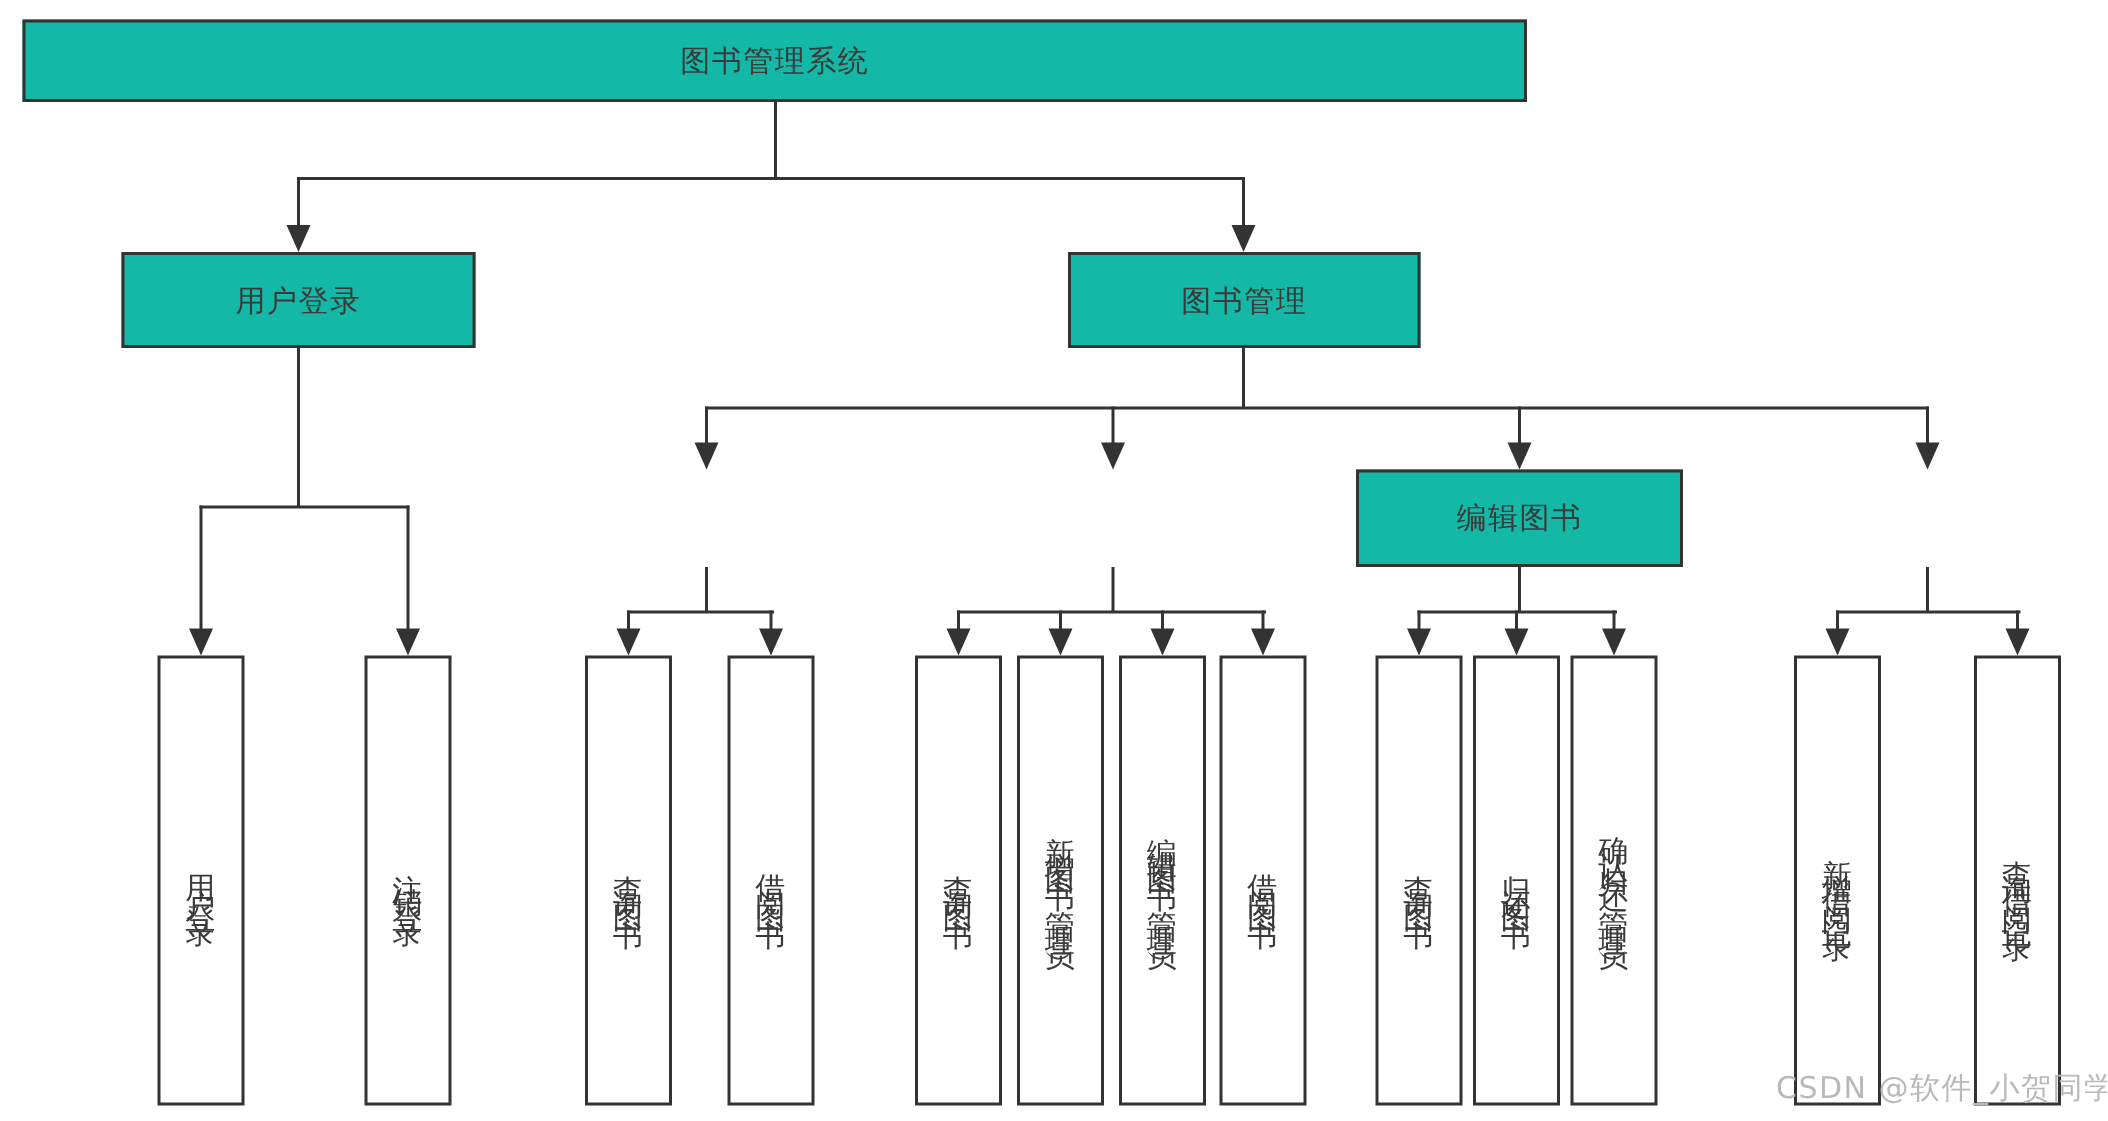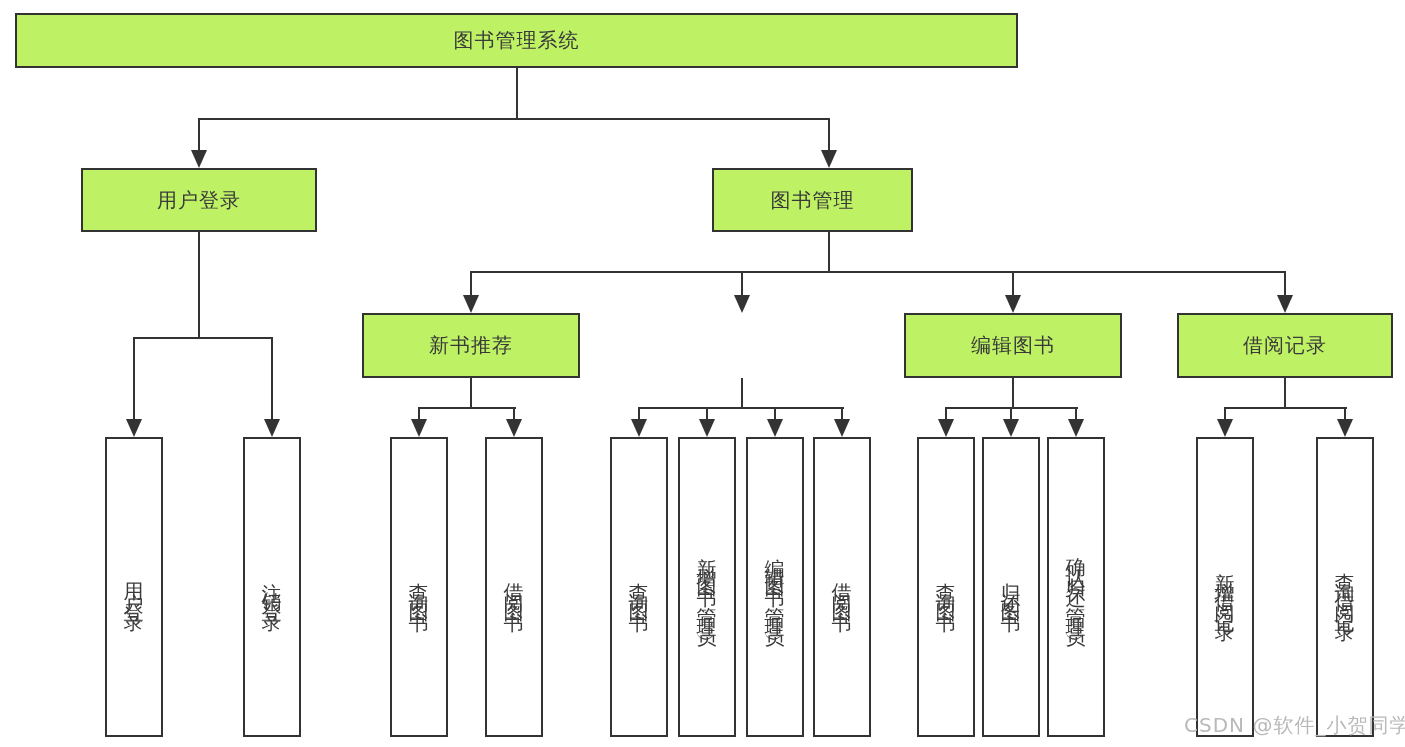--- a/index.html
+++ b/index.html
@@ -1,21 +1,21 @@
 <!DOCTYPE html>
 <html><head>
 <meta charset="utf-8">
 <style>
   html,body{margin:0;padding:0;background:#ffffff;}
   .canvas{
     position:relative;width:1405px;height:747px;background:#ffffff;overflow:hidden;
     font-family:"DejaVu Sans","Liberation Sans",sans-serif;color:#3a3a3a;
   }
   .hbox{
-    position:absolute;box-sizing:border-box;border:2px solid #333333;background:#bef264;
+    position:absolute;box-sizing:border-box;border:2px solid #333333;background:#14b8a6;
     display:flex;align-items:center;justify-content:center;font-size:20px;z-index:2;
     letter-spacing:1px;
   }
   .vbox{
     position:absolute;box-sizing:border-box;border:2px solid #333333;background:#ffffff;
     top:437px;width:58px;height:300px;display:flex;align-items:center;justify-content:center;
     z-index:2;
   }
   .vtext{
     writing-mode:vertical-rl;text-orientation:upright;
@@ -97,32 +97,26 @@
   <div class="arr" style="left:1217px;top:419px"></div>
   <div class="arr" style="left:1337px;top:419px"></div>
 
   <div class="hbox" style="left:15px;top:13px;width:1003px;height:55px">
     <span>图书管理系统</span>
   </div>
 
   <div class="hbox" style="left:81px;top:168px;width:236px;height:64px">
     <span>用户登录</span>
   </div>
-  <div class="hbox" style="left:712px;top:168px;width:201px;height:64px">
+  <div class="hbox" style="left:712px;top:168px;width:235px;height:64px">
     <span>图书管理</span>
   </div>
 
-  <div class="hbox" style="left:362px;top:313px;width:218px;height:65px">
-    <span>新书推荐</span>
-  </div>
   <div class="hbox" style="left:904px;top:313px;width:218px;height:65px">
     <span>编辑图书</span>
-  </div>
-  <div class="hbox" style="left:1177px;top:313px;width:216px;height:65px">
-    <span>借阅记录</span>
   </div>
 
   <div class="vbox" style="left:105px">
     <span class="vtext">用户登录</span>
   </div>
   <div class="vbox" style="left:243px">
     <span class="vtext">注销登录</span>
   </div>
 
   <div class="vbox" style="left:390px">

